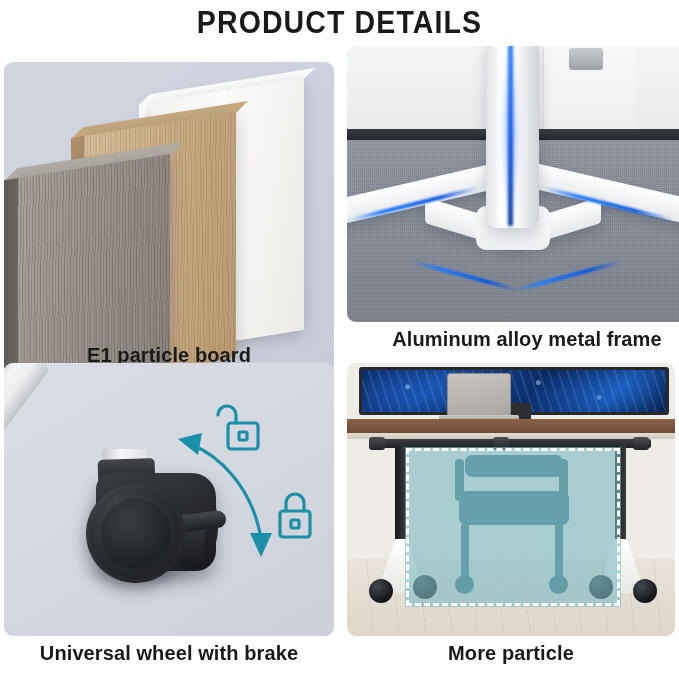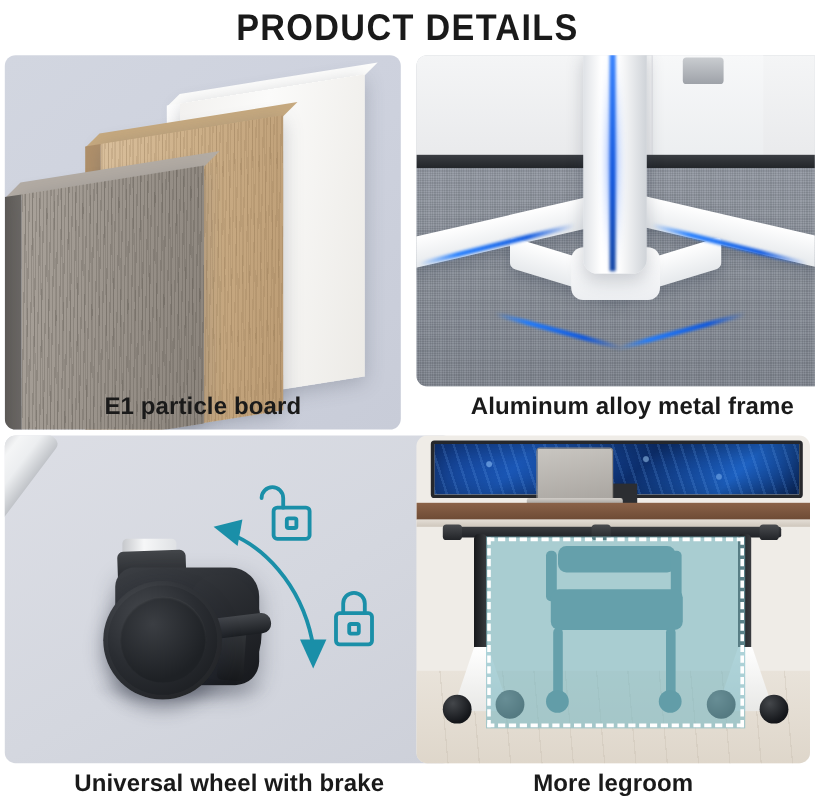--- a/index.html
+++ b/index.html
@@ -18,23 +18,23 @@
     display:flex;align-items:center;justify-content:center;
     font-size:31px;font-weight:bold;letter-spacing:1.2px;
     color:#1a1a1a;
     font-family:"Liberation Sans Narrow","Liberation Sans",sans-serif;
     transform:scaleX(0.92);
   }
 
   
   .grid{position:absolute;top:46px;left:0;width:679px;height:627px;}
   .cell{position:absolute;}
-  .cell-tl{left:4px;  top:0px;   width:330px;height:312px;}
+  .cell-tl{left:4px;  top:16px;   width:330px;height:312px;}
   .cell-tr{left:347px;top:0px;   width:360px;height:276px;}
-  .cell-bl{left:4px;  top:317px; width:330px;height:273px;padding-left:44px;}
+  .cell-bl{left:4px;  top:317px; width:330px;height:273px;}
   .cell-br{left:347px;top:317px; width:328px;height:273px;}
 
   .photo{
     position:absolute;left:0;top:0;width:100%;height:100%;
     border-radius:9px;overflow:hidden;
   }
   .caption{
     position:absolute;left:0;width:100%;
     text-align:center;
     font-size:20px;font-weight:600;color:#1a1a1a;
@@ -349,17 +349,17 @@
         <div class="chairArm" style="left:108px"></div>
         <div class="chairArm" style="left:212px"></div>
         <div class="chairSeat"></div>
         <div class="chairLeg" style="left:114px"></div>
         <div class="chairLeg" style="left:208px"></div>
         <div class="chairWheel" style="left:108px"></div>
         <div class="chairWheel" style="left:202px"></div>
 
         <div class="highlight"></div>
       </div>
-      <div class="caption cap-bot">More legroom</div>
+      <div class="caption cap-bot">More particle</div>
     </div>
 
   </div>
 </div>
 
 </body></html>

